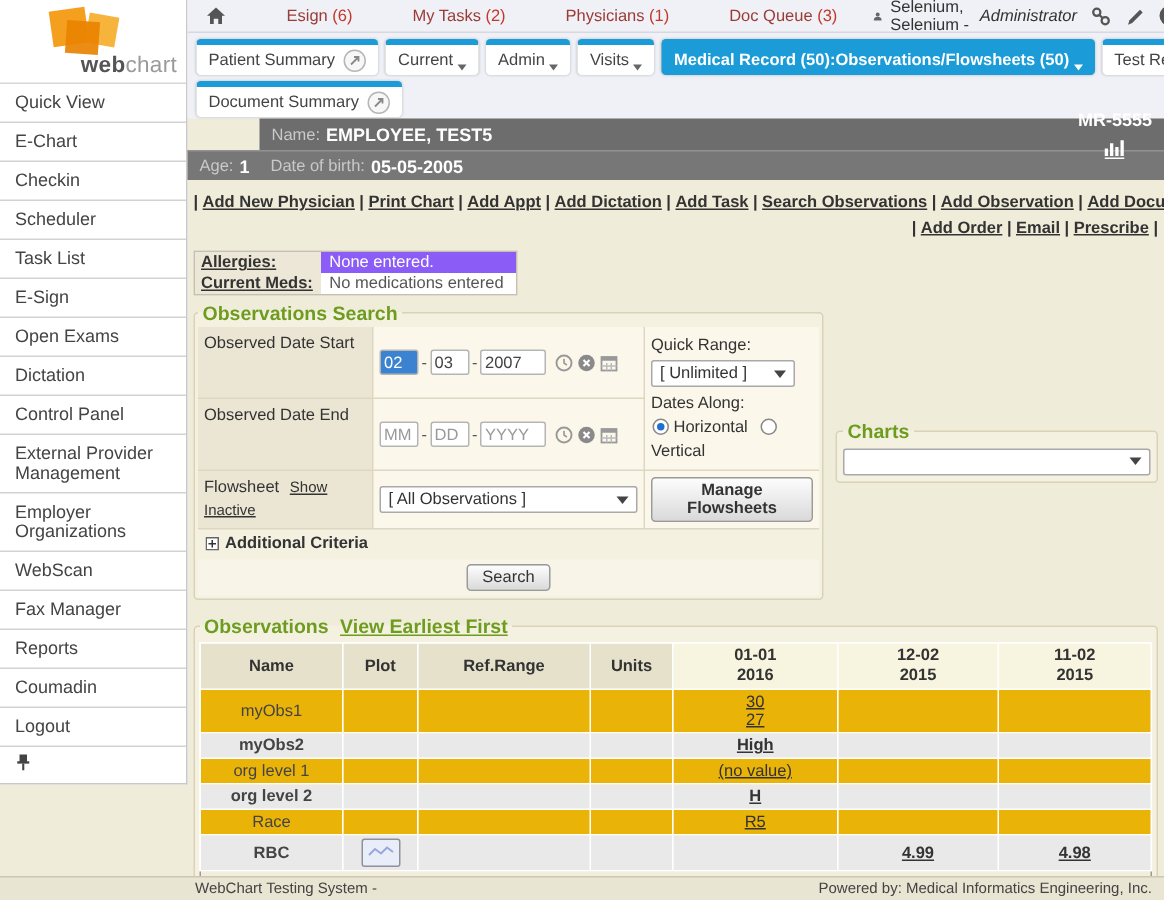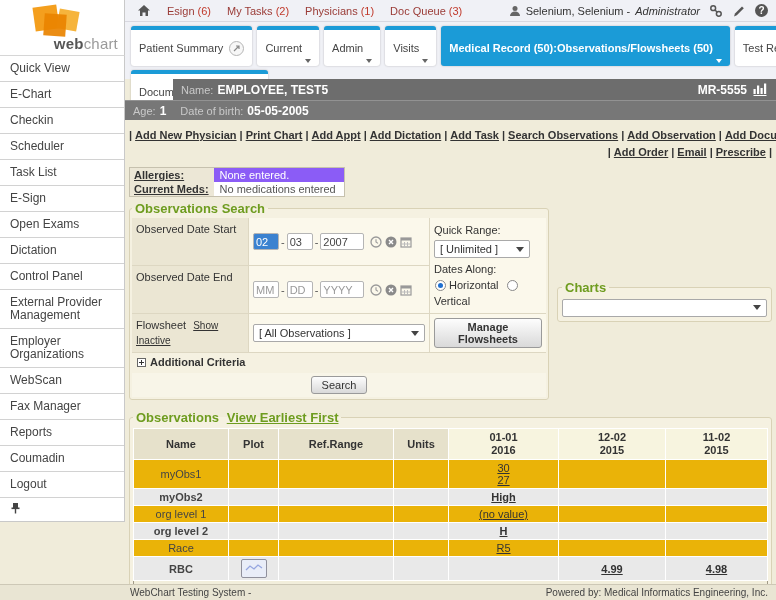--- a/index.html
+++ b/index.html
@@ -13,49 +13,49 @@
   .logo-squares { position:absolute; left:28px; top:4px; }
   .logo-text { position:absolute; right:6px; bottom:3px; font-size:15px; color:#9a9a9a; letter-spacing:.2px; }
   .logo-text b { color:#555; }
   .sidebar { position:absolute; left:0; top:56px; width:125px; background:#fff;
              border-right:1px solid #c9c9c9; border-bottom:1px solid #c9c9c9; }
   .side-item { padding:6px 10px; border-bottom:1px solid #d2d2d2; font-size:12px; color:#444; cursor:pointer; line-height:13px; }
   .pin-row { padding:4px 10px 5px 10px; cursor:pointer; }
 
   
   .topstrip { position:absolute; left:125px; top:0; width:651px; height:79px; background:#f0f1f6; }
-  .topbar { height:22px; display:flex; align-items:center; padding:0 8px; border-bottom:1px solid #d8d8e0; }
+  .topbar { height:22px; display:flex; align-items:center; padding:0 8px; border-bottom:1px solid #d8d8e0;gap:24px; }
   .nav-item { margin-left:16px; color:#9a3b36; cursor:pointer; white-space:nowrap; }
   .nav-count { color:#c0392b; margin-left:3px; }
   .user-zone { margin-left:auto; display:flex; align-items:center; gap:5px; color:#333; }
   .role { font-style:italic; }
   .tb-icon { display:inline-flex; align-items:center; cursor:pointer; margin-left:4px; }
   .help-badge { width:13px; height:13px; border-radius:50%; background:#555; color:#fff; font-size:10px;
                 font-weight:bold; display:inline-flex; align-items:center; justify-content:center; }
 
   
   .tabrow { padding:4px 0 0 6px; display:flex; }
   .tab { display:inline-flex; align-items:center; background:#fff; border-top:4px solid #1b9bd7;
-         border-radius:3px; height:40px; padding:0 8px; margin-right:5px; color:#444;
+         border-radius:3px; height:24px; padding:0 8px; margin-right:5px; color:#444;
          box-shadow:0 0 2px rgba(0,0,0,.25); cursor:pointer; white-space:nowrap; }
   .tab.active { background:#1b9bd7; color:#fff; font-weight:bold; }
   .tab-caret { width:0; height:0; border-left:3px solid transparent; border-right:3px solid transparent;
                border-top:4px solid #666; margin-left:3px; align-self:flex-end; margin-bottom:3px; }
   .tab.active .tab-caret { border-top-color:#fff; }
   .ext-badge { width:15px; height:15px; border-radius:50%; border:1px solid #b5b5b5; background:#f7f7f7;
                display:inline-flex; align-items:center; justify-content:center; margin-left:6px; }
 
   
   .banner { position:absolute; left:125px; top:79px; width:651px; }
   .b-row { display:flex; align-items:center; padding:0 8px; }
   .b1 { height:21px; background:#6d6d6d;margin-left:48px; }
   .b2 { height:20px; background:#777; border-top:1px solid #929292; }
   .b-lbl { color:#c9c9c9; margin-right:4px; }
   .b-val { color:#fff; font-weight:bold; font-size:12px; margin-right:14px; }
-  .b-right { margin-left:auto; display:flex; align-items:center; gap:6px; }
+  .b-right { margin-left:auto; display:flex; align-items:center; gap:6px;flex-direction:column; }
 
   
   .content { position:absolute; left:125px; top:120px; width:651px; height:464px; }
   .actionbar { padding:7px 4px 0 4px; font-weight:bold; }
   .ab-line { display:flex; justify-content:space-between; line-height:17px; }
   .alink { color:#333; text-decoration:underline; cursor:pointer; margin:0 3px; white-space:nowrap; }
   .sep { color:#333; }
 
   .infobox { margin:6px 0 0 4px; display:inline-grid; grid-template-columns:auto auto;
              border:1px solid #c6c1ae; background:#fff; }

